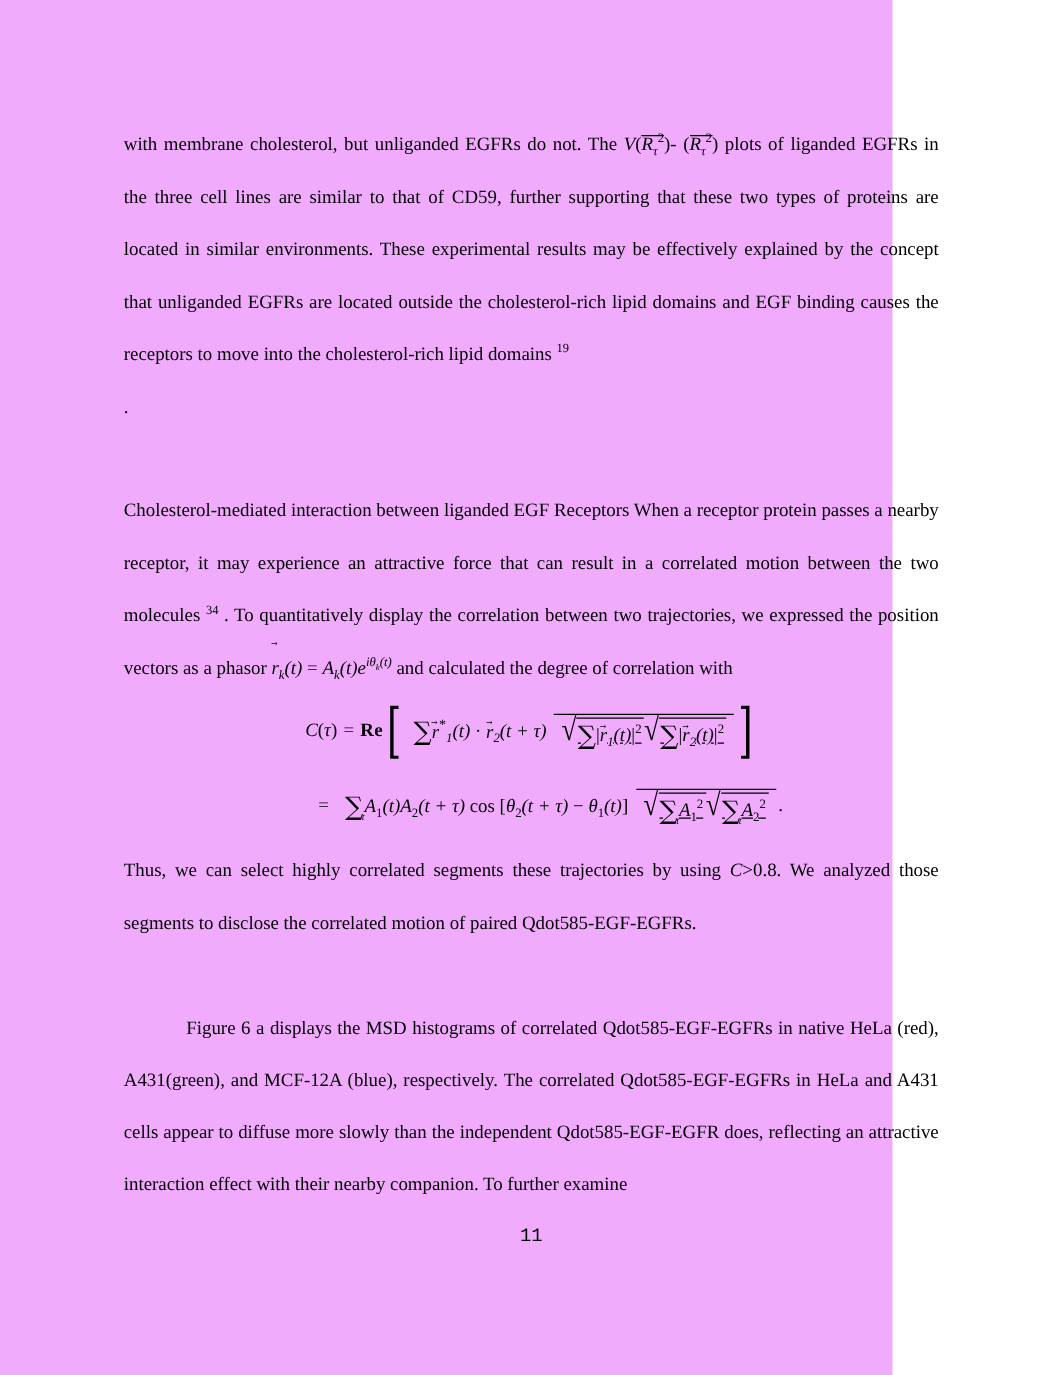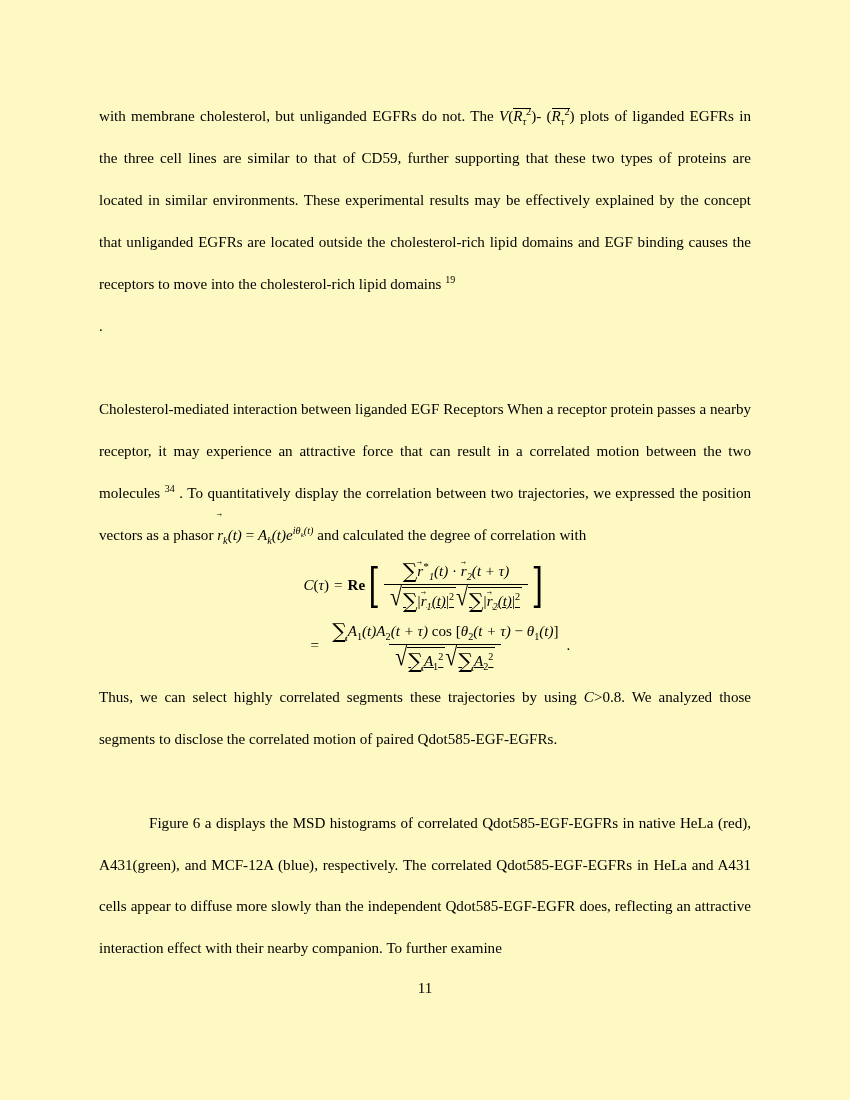--- a/index.html
+++ b/index.html
@@ -9,23 +9,23 @@
   }
   body {
     width: 850px;
     height: 1100px;
     font-family: "Liberation Serif", "DejaVu Serif", serif;
     color: #000000;
     overflow: hidden;
   }
   .page {
     position: relative;
-    width: 850px;
+    width: 714px;
     height: 1100px;
-    background: #fef9c3;
+    background: #f0abfc;
   }
   .content {
     position: absolute;
     left: 99px;
     top: 96px;
     width: 652px;
   }
   .para {
     font-size: 15.1px;
     line-height: 41.9px;
@@ -111,21 +111,20 @@
   .sumsub {
     font-size: 0.52em;
     font-style: italic;
     vertical-align: -0.75em;
     margin-left: -0.15em;
     line-height: 0;
   }
 
   .frac {
     display: inline-flex;
-    flex-direction: column;
     align-items: center;
     vertical-align: middle;
     margin: 0 2px;
   }
   .frac > .num {
     padding: 0 6px 1px 6px;
     white-space: nowrap;
   }
   .frac > .den {
     border-top: 1.1px solid #000;
@@ -173,20 +172,21 @@
   .eq-rel { margin: 0 5px; font-style: normal; }
   .eq2-indent { padding-left: 26px; }
 
   .pagenum {
     position: absolute;
     left: 0;
     top: 980px;
     width: 850px;
     text-align: center;
     font-size: 15.1px;
+    font-family: Liberation Mono, monospace;
   }
 </style>
 </head>
 <body>
 
 <div class="page">
   <div class="content">
 
     <p class="para"><span>with membrane cholesterol, but unliganded EGFRs do not. The </span><span class="inline-math"><span class="mi">V</span><span class="mup">(</span><span class="overbar"><span class="mi">R</span><span class="sub">τ</span><span class="sup2">2</span></span><span class="mup">)</span><span class="mup">-</span> <span class="mup">(</span><span class="overbar"><span class="mi">R</span><span class="sub">τ</span><span class="sup2">2</span></span><span class="mup">)</span></span><span> plots of liganded EGFRs in the three cell lines are similar to that of CD59, further supporting that these two types of proteins are located in similar environments.  These experimental results may be effectively explained by the concept that unliganded EGFRs are located outside the cholesterol-rich lipid domains and EGF binding causes the receptors to move into the cholesterol-rich lipid domains </span><sup class="cite">19</sup></p>
     <p class="para">.</p>

